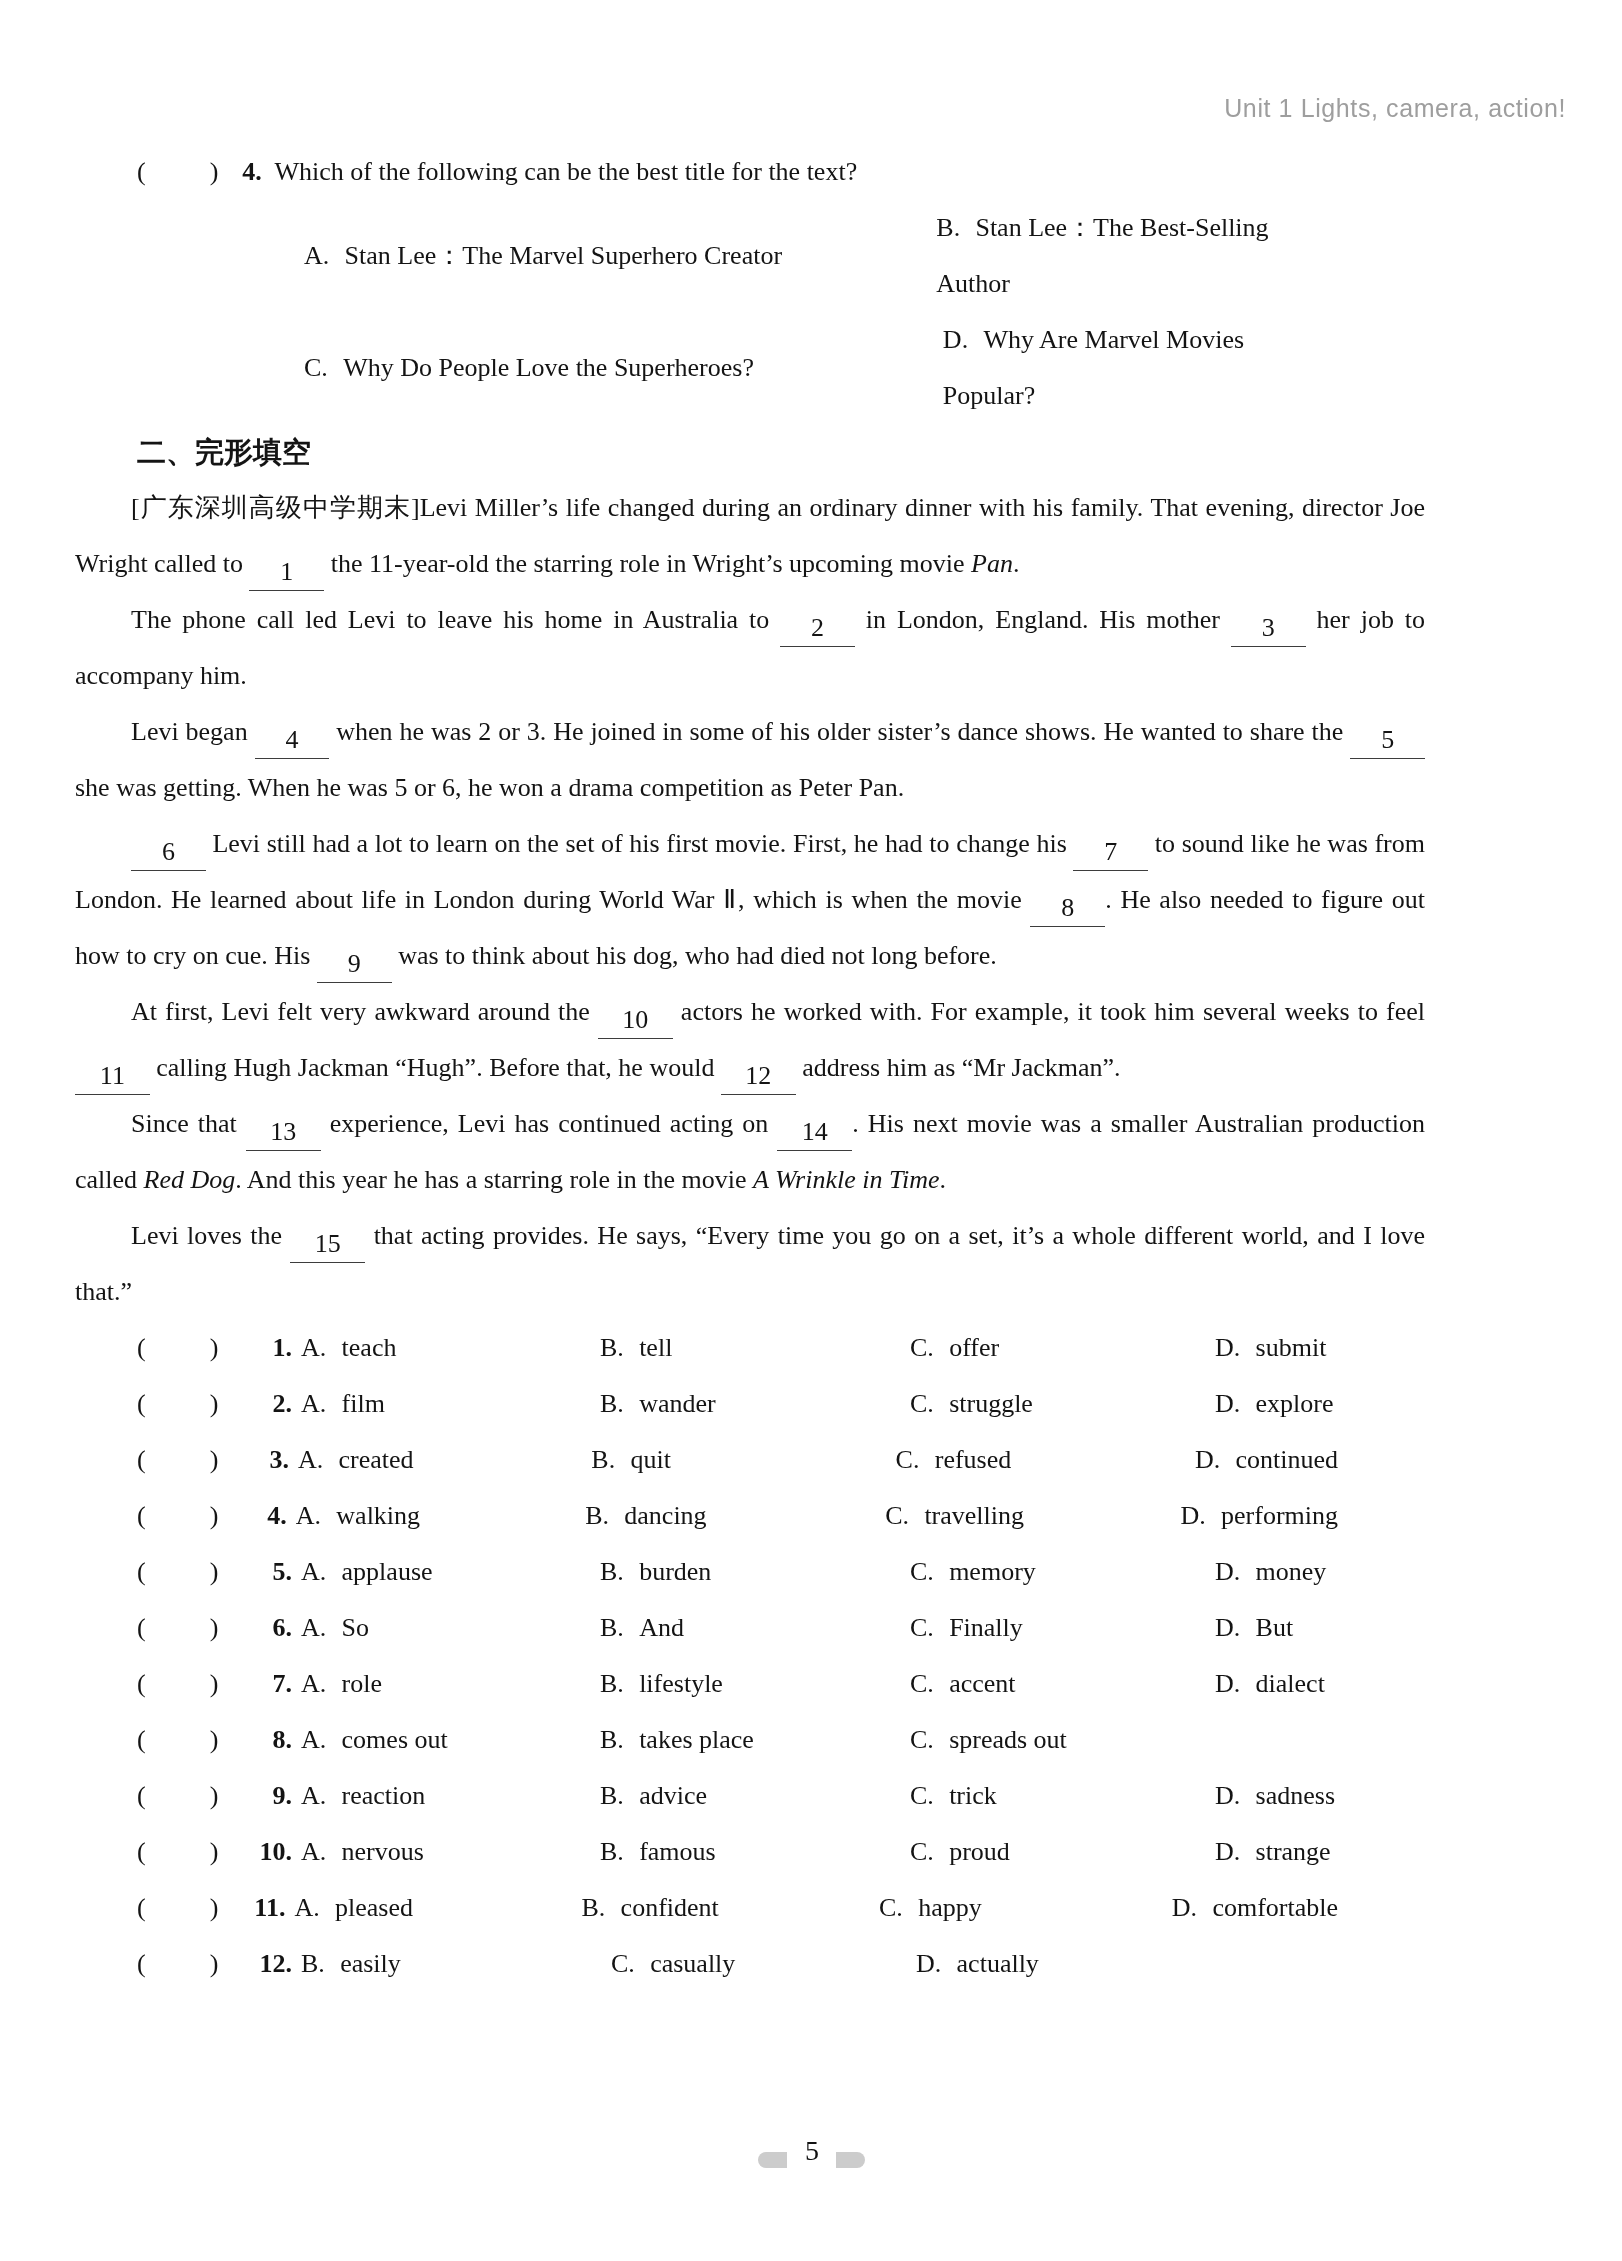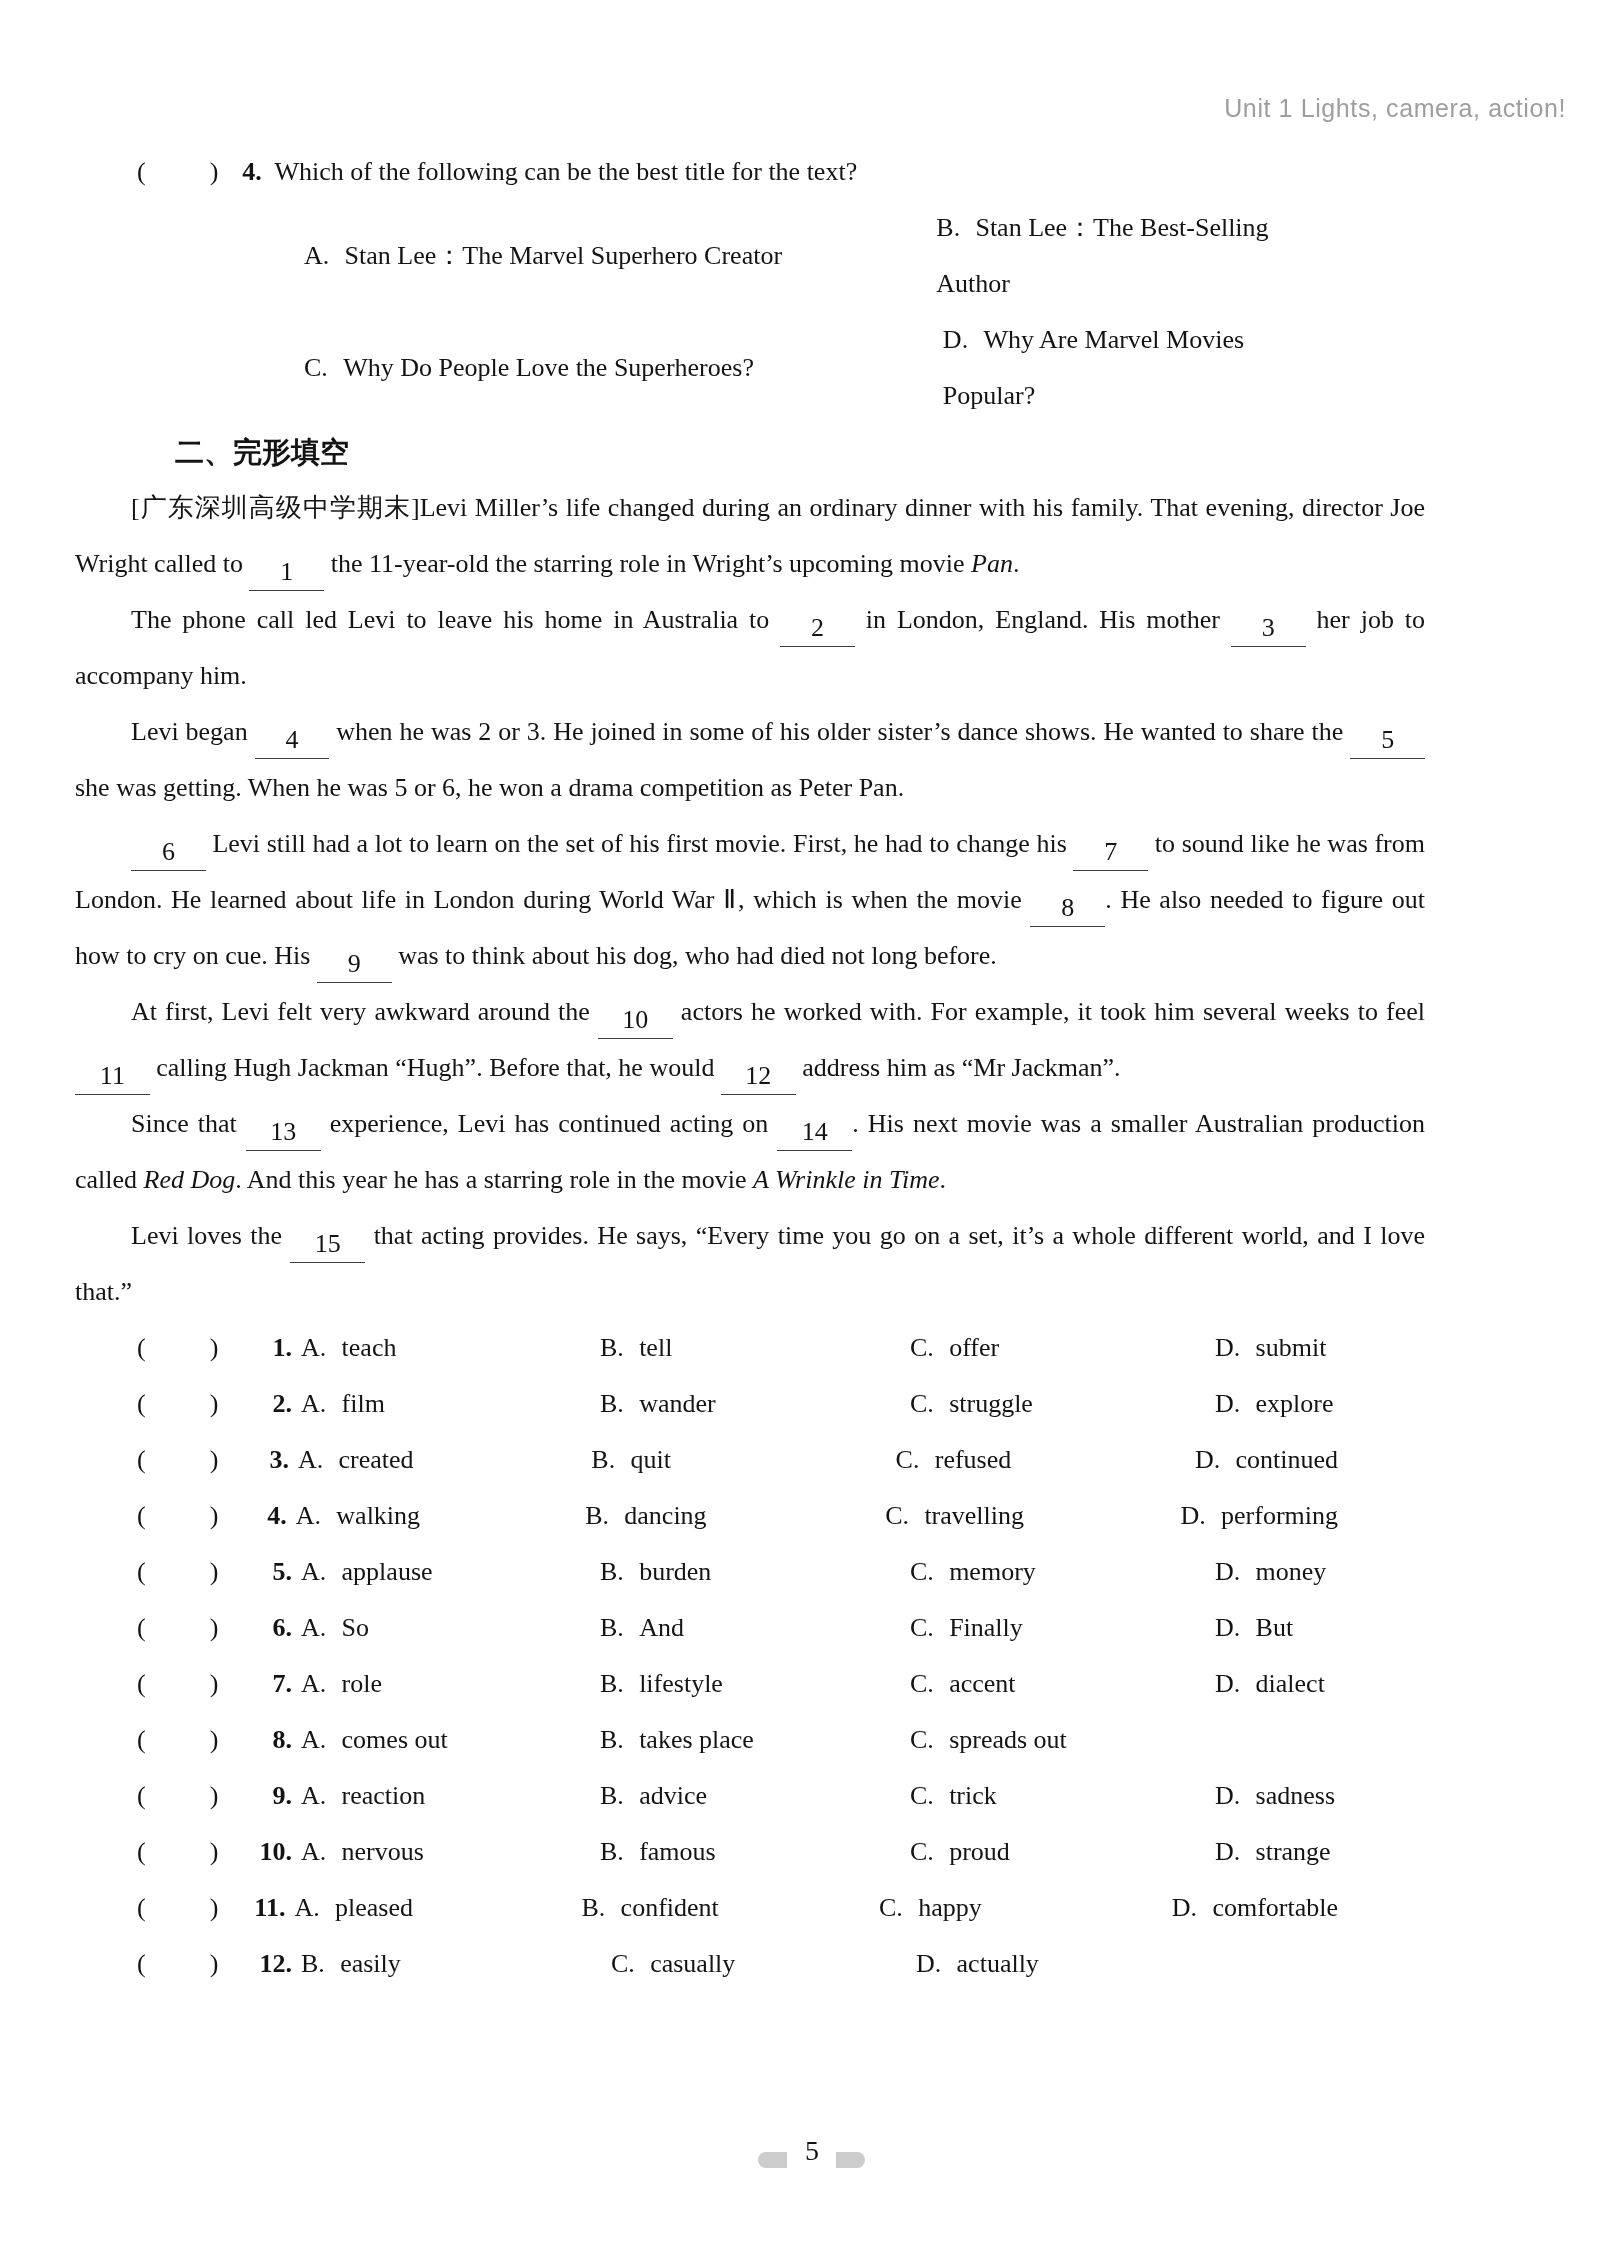--- a/index.html
+++ b/index.html
@@ -11,21 +11,21 @@
   
   .q4line{padding-left:137px;white-space:nowrap;}
   .paren-gap{display:inline-block;width:64px;}
   .qnum{font-weight:bold;margin:0 12.7px 0 24px;}
   
   .q4opts .row{display:flex;padding-left:304px;align-items:center;}
   .q4opts .cell{width:647px;}
   .q4opts .cell:last-child{width:auto;}
   .opt-label{margin-right:15.3px;}
   
-  .sec-title{padding-left:137px;font-family:"DejaVu Sans",sans-serif;font-weight:bold;font-size:29px;margin-left:38px;}
+  .sec-title{padding-left:137px;font-family:"DejaVu Sans",sans-serif;font-weight:bold;font-size:29px;}
   
   .passage{padding-left:75px;width:1350px;text-align:justify;}
   .passage p{margin:0;text-indent:56px;}
   .blank{display:inline-block;min-width:62px;padding:0 6.4px;text-align:center;
          border-bottom:1.9px solid #3d3d3d;line-height:29px;height:33px;vertical-align:-7.6px;
          text-indent:0;}
   em{font-style:italic;}
   
   .opt-row{display:flex;padding-left:137px;height:56px;}
   .row-head{width:164px;display:inline-flex;align-items:baseline;}

